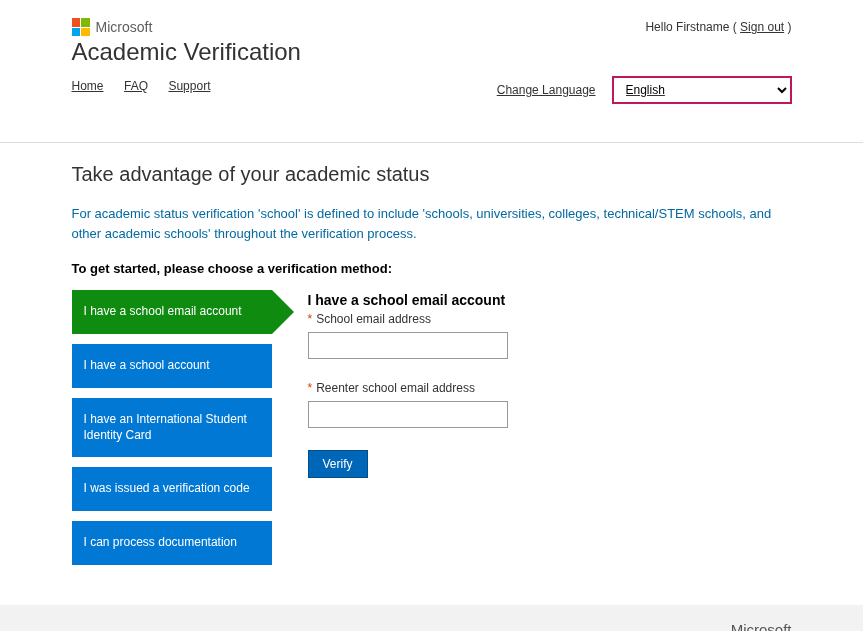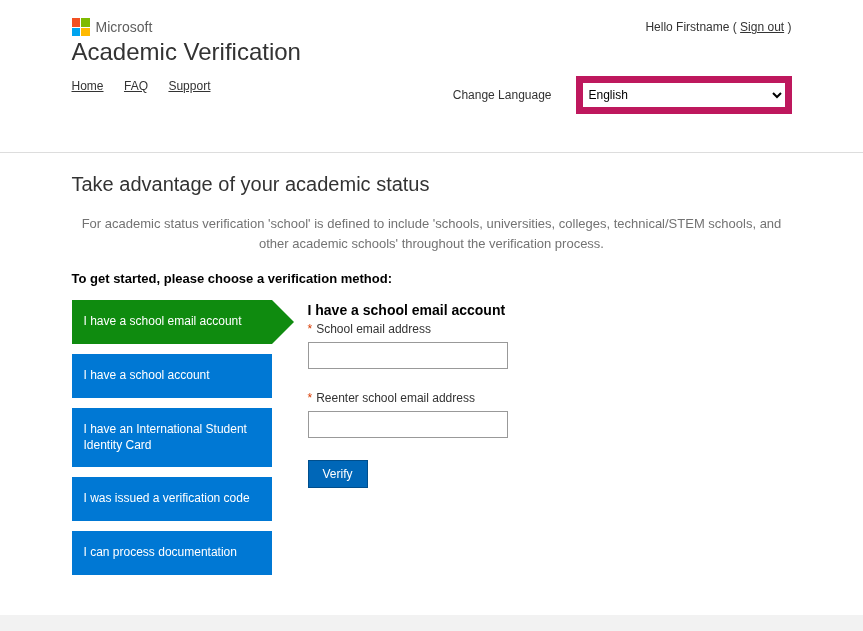--- a/index.html
+++ b/index.html
@@ -11,26 +11,26 @@
     .ms-logo div:nth-child(1){ background:#f25022; }
     .ms-logo div:nth-child(2){ background:#7fba00; }
     .ms-logo div:nth-child(3){ background:#00a4ef; }
     .ms-logo div:nth-child(4){ background:#ffb900; }
     .ms-brand-text { font-size: 14px; color: #5e5e5e; font-weight: 500; }
     .signout { position: absolute; right: 0; top: 20px; font-size: 12px; color: #333; }
     .signout a { color: #333; text-decoration: underline; cursor: pointer; }
     .page-title { font-size: 24px; font-weight: 400; color: #333; margin-top: 2px; }
     .nav-row { margin-top: 10px; display: flex; justify-content: space-between; }
     .nav-links a { font-size: 12px; color: #333; text-decoration: underline; margin-right: 16px; cursor: pointer; }
-    .lang-wrap { display: flex; align-items: center; gap: 24px; font-size: 12px; }
-    .lang-wrap select { font-size: 12px; padding: 4px 2px; width: 216px; border: 7px solid #be185d; background:#fff; }
+    .lang-wrap { display: flex; align-items: center; gap: 16px; font-size: 12px; text-decoration: underline; }
+    .lang-wrap select { font-size: 12px; padding: 4px 8px; width: 180px; border: 2px solid #be185d; background:#fff; }
     .divider-full { border-top: 1px solid #ddd; margin-top: 30px; }
     .main { padding-top: 20px; }
     .main h1 { font-size: 20px; font-weight: 400; color: #333; margin-bottom: 18px; }
-    .main .desc { font-size: 13px; color: #737373; line-height: 1.5; margin-bottom: 18px; text-align: center; }
+    .main .desc { font-size: 13px; color: #0369a1; line-height: 1.5; margin-bottom: 18px; }
     .main .prompt { font-size: 13px; font-weight: 600; color: #000; margin-bottom: 14px; }
     .content-row { display: flex; gap: 36px; align-items: flex-start; }
     .tabs { width: 200px; display: flex; flex-direction: column; gap: 10px; }
     .tab { position: relative; background: #0078d4; color: #fff; font-size: 12px; padding: 14px 12px; cursor: pointer; line-height: 1.3; min-height: 44px; display:flex; align-items:center; }
     .tab.active { background: #0f8b0f; }
     .tab.active::after {
       content: ''; position: absolute; right: -22px; top: 0; width: 0; height: 0;
       border-top: 22px solid transparent; border-bottom: 22px solid transparent; border-left: 22px solid #0f8b0f;
     }
     .tab.tall { min-height: 54px; }

